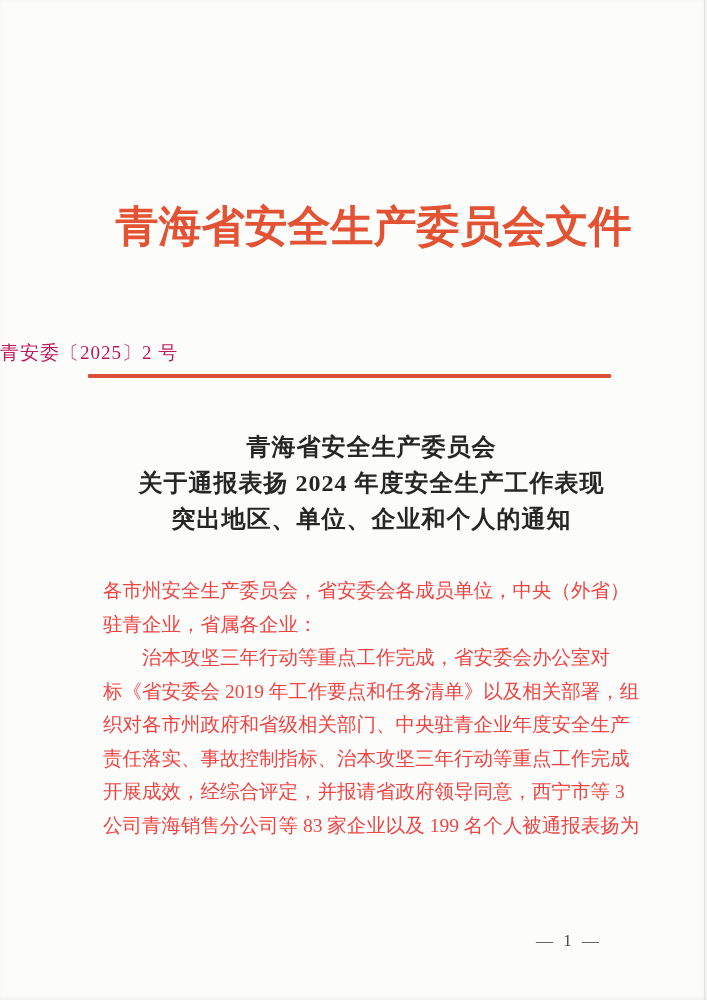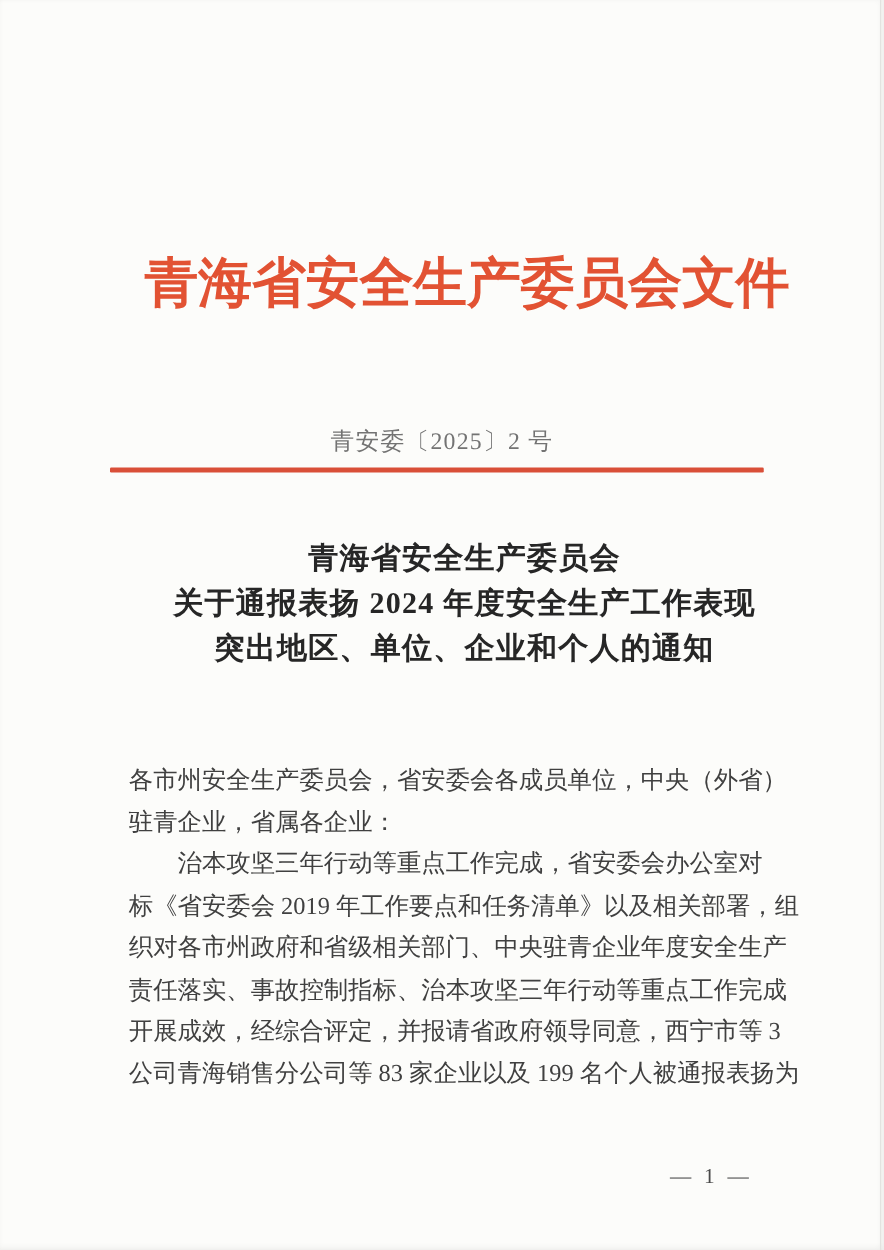--- a/index.html
+++ b/index.html
@@ -30,23 +30,22 @@
     letter-spacing: 0px;
     white-space: nowrap;
     margin-left: 20px;
   }
   
   .doc-number {
     position: absolute;
     top: 340px;
     left: 0;
     width: 100%;
-    text-align: center;
     font-size: 19px;
-    color: #737373;
+    color: #be185d;
     letter-spacing: 1px;
   }
   
   .red-rule {
     position: absolute;
     top: 374px;
     left: 88px;
     width: 523px;
     height: 4px;
     background: #d94f38;
@@ -62,25 +61,25 @@
     font-size: 24px;
     font-weight: bold;
     color: #262626;
     line-height: 36px;
     letter-spacing: 1px;
   }
   .doc-title .t-line { white-space: nowrap; padding-left: 36px; }
   
   .body-text {
     position: absolute;
-    top: 608px;
+    top: 574px;
     left: 103px;
     width: 506px;
     font-size: 19.5px;
-    color: #404040;
+    color: #ef4444;
     line-height: 33.5px;
     letter-spacing: 0px;
   }
   .body-text .b-line {
     text-align: justify;
     text-align-last: justify;
     white-space: nowrap;
   }
   .body-text .b-line.partial {
     text-align: left;

